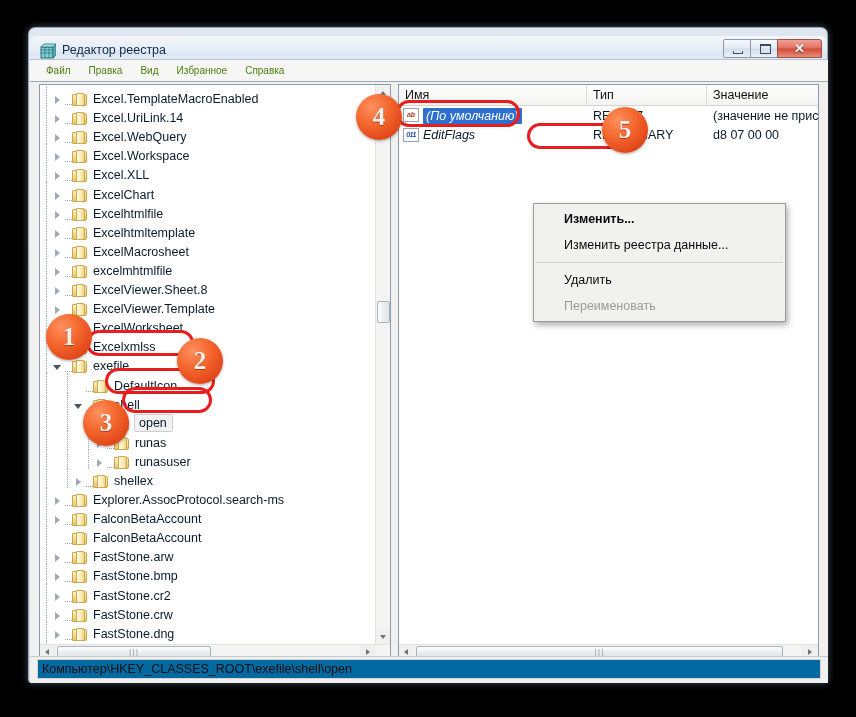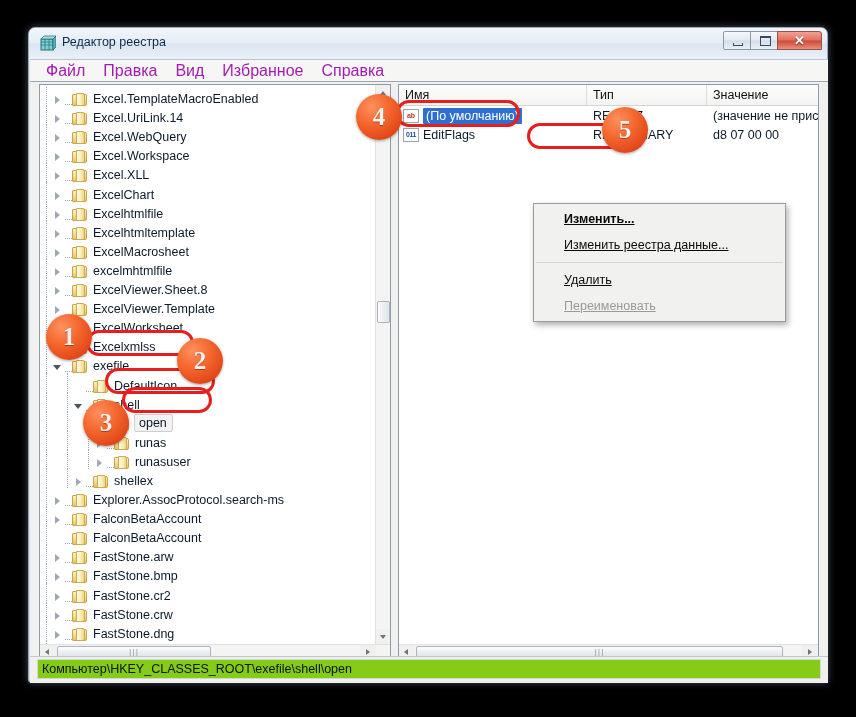--- a/index.html
+++ b/index.html
@@ -27,21 +27,21 @@
     height: 656px;
     background: linear-gradient(to bottom, #dfe6ef 0%, #cfd9e6 100%);
     border: 1px solid #9aa6b6;
     border-radius: 7px 7px 3px 3px;
     box-shadow: 0 0 7px rgba(120,140,170,0.55);
     box-sizing: border-box;
   }
 
   .titlebar {
     position: absolute;
-    left: 0; top: 0;
+    left: 0; top: 8px;
     width: 100%;
     height: 31px;
     border-radius: 6px 6px 0 0;
     background: linear-gradient(to bottom, #f2f6fb 0%, #e4ecf5 48%, #dbe5f1 52%, #e9f0f8 100%);
     box-sizing: border-box;
   }
 
   .title-icon {
     position: absolute;
     left: 10px; top: 7px;
@@ -110,22 +110,22 @@
     height: 23px;
     background: #f6f6f4;
     border-top: 1px solid #b8c4d2;
     border-bottom: 1px solid #9aa6b6;
     box-sizing: border-box;
     display: flex;
     align-items: center;
     padding-left: 7px;
   }
   .menu-item {
-    font-size: 16px;
-    color: #a21caf;
+    font-size: 10px;
+    color: #4d7c0f;
     padding: 2px 9px;
     white-space: nowrap;
     cursor: default;
     text-align: right;
   }
 
   
   .client {
     position: absolute;
     left: 1px; top: 54px;
@@ -351,24 +351,24 @@
     height: 19.5px;
     display: flex;
     align-items: center;
     font-size: 12.5px;
     color: #0a1a2a;
     white-space: nowrap;
   }
   .lcell-name {
     width: 188px;
     display: flex;
-    align-items: center;
     padding-left: 4px;
     box-sizing: border-box;
     overflow: hidden;
+    font-style: italic;
   }
   .lcell-type {
     width: 120px;
     padding-left: 6px;
     box-sizing: border-box;
     overflow: hidden;
   }
   .lcell-value {
     flex: 1;
     padding-left: 6px;
@@ -411,21 +411,20 @@
     box-sizing: border-box;
     z-index: 40;
   }
   .ctxitem {
     height: 26px;
     line-height: 26px;
     padding-left: 30px;
     font-size: 12.5px;
     color: #0a0a0a;
     white-space: nowrap;
-    text-decoration: underline;
   }
   .ctxitem.bold { font-weight: bold; }
   .ctxitem.disabled { color: #9a9a98; }
   .ctxsep {
     height: 1px;
     background: #d2d2d0;
     margin: 4px 2px 4px 2px;
   }
 
   
@@ -437,21 +436,21 @@
     background: #f0f0ee;
     border-top: 1px solid #c3c9d1;
     box-sizing: border-box;
   }
   .status-inner {
     position: absolute;
     left: 7px; top: 2px;
     right: 7px;
     height: 20px;
     border: 1px solid #d6d6d4;
-    background: #84cc16;
+    background: #0369a1;
     box-sizing: border-box;
     font-size: 12.5px;
     color: #101010;
     padding: 2px 0 0 4px;
     white-space: nowrap;
     overflow: hidden;
   }
 
   
   .badge {

